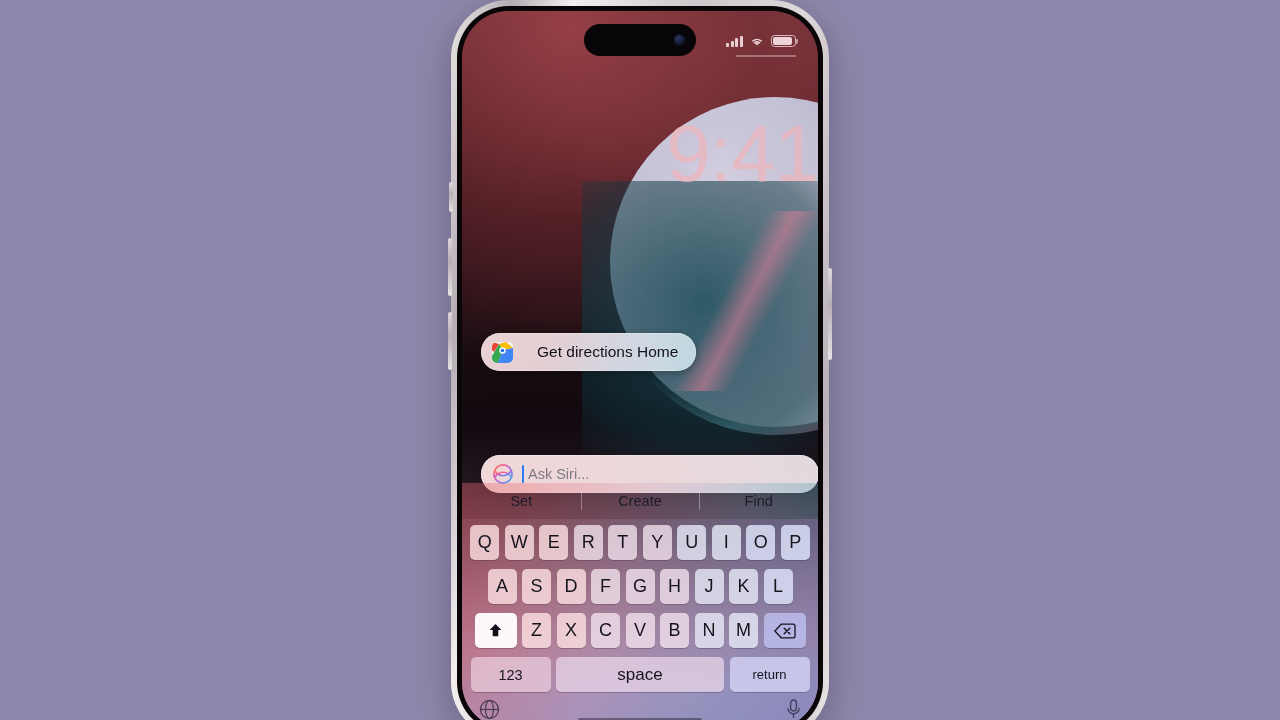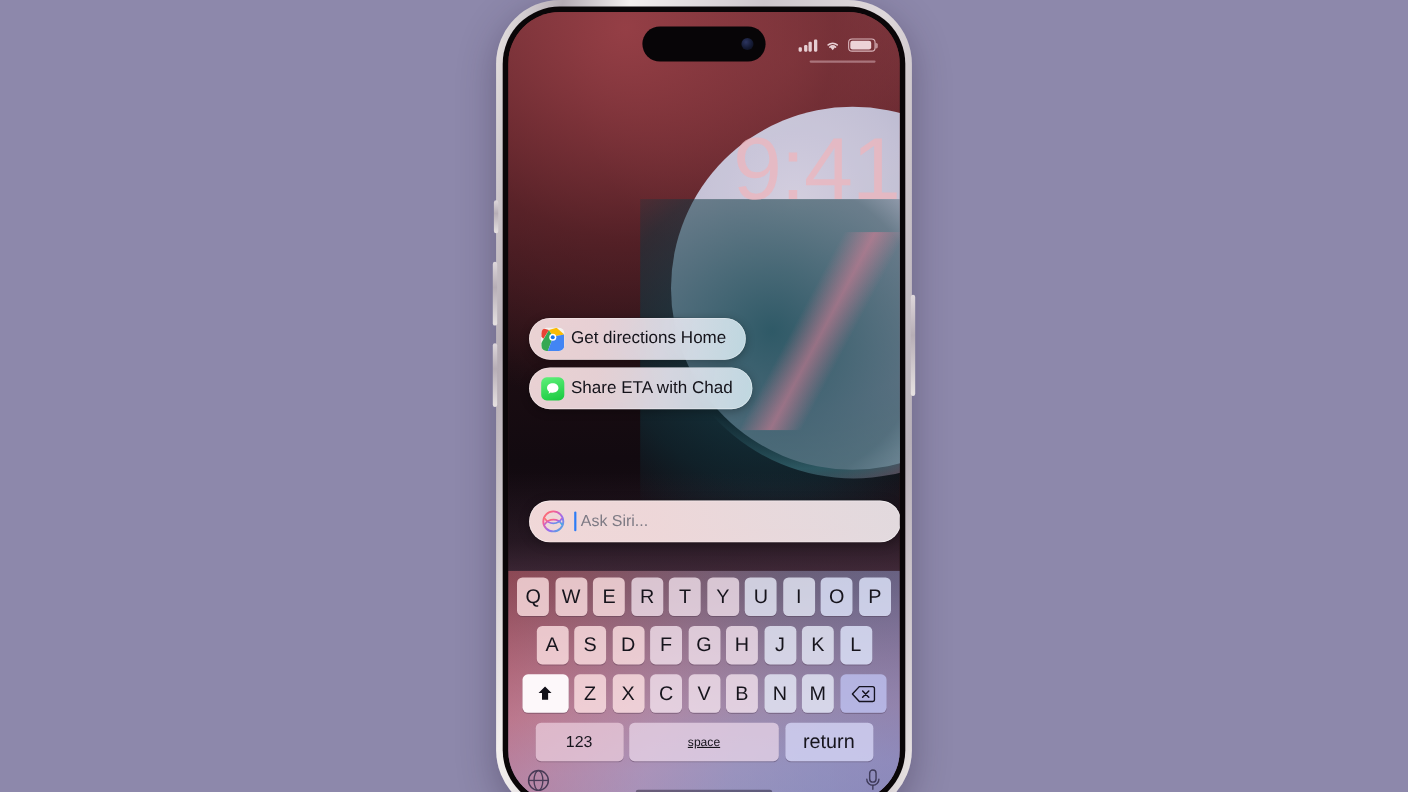--- a/index.html
+++ b/index.html
@@ -172,28 +172,29 @@
   }
 
   
   .chips {
     position: absolute;
     left: 19px; top: 278px;
     width: 318px;
     display: flex; flex-direction: column; gap: 7px;
   }
   .chip {
-    display: flex; align-items: center; gap: 6px;
+    display: flex; align-items: center; gap: 24px;
     height: 38px;
     padding: 0 18px 0 11px;
     border-radius: 19px;
     align-self: flex-start;
     background: linear-gradient(100deg, rgba(249,225,226,0.93) 0%, rgba(246,224,228,0.92) 30%, rgba(229,228,238,0.92) 62%, rgba(205,228,236,0.9) 100%);
     box-shadow: 0 2px 9px rgba(0,0,0,0.30), inset 0 0 0 0.6px rgba(255,255,255,0.55);
     backdrop-filter: blur(10px);
+    margin-top: 44px;
   }
   .chip-label {
     font-size: 15.5px;
     color: #14131a;
     white-space: nowrap;
   }
   .chip-icon {
     width: 21px; height: 21px;
     border-radius: 5px;
     flex: 0 0 21px;
@@ -283,22 +284,22 @@
   .key-shift {
     width: 42px;
     background: #fdf8fa;
   }
   .key-back {
     width: 42px;
     background: rgba(190,192,240,0.80);
   }
   .krow4 { gap: 5.5px; margin-bottom: 7px; text-align: center; }
   .key-123    { width: 80px; font-size: 14.5px; background: rgba(236,206,222,0.72); }
-  .key-space  { width: 136px; font-size: 11px; background: rgba(236,216,234,0.72); text-decoration: underline; }
-  .key-return { width: 80px; font-size: 18px; background: rgba(214,214,246,0.78); }
+  .key-space  { width: 168px; font-size: 17px; background: rgba(236,216,234,0.72); }
+  .key-return { width: 80px; font-size: 13px; background: rgba(214,214,246,0.78); }
   .krow5 {
     display: flex; justify-content: space-between;
     padding: 0 14px;
     align-items: flex-start;
     height: 22px;
   }
   .globe-key, .mic-key { opacity: .78; }
 
   .home-indicator {
     position: absolute;
@@ -367,28 +368,20 @@
             <path d="M11 8 L21 6 L21 21 L6 21Z" fill="#4285f4"></path>
             <path d="M0 0 L7 2 L2 10 L0 8Z" fill="#ea4335"></path>
             <circle cx="10.5" cy="8.5" r="3.2" fill="#ffffff"></circle>
             <circle cx="10.5" cy="8.5" r="1.8" fill="#1a73e8"></circle>
           </svg>
         </span>
         <span class="chip-label">Get directions Home</span>
       </div>
 
 
-      <div class="chip">
-        <span class="chip-icon ic-messages">
-          <svg viewBox="0 0 14 14" width="13" height="13">
-            <path d="M7 1.6c3.2 0 5.6 2.0 5.6 4.6 0 2.6-2.4 4.6-5.6 4.6-.72 0-1.4-.1-2.02-.28-.6.46-1.5.92-2.4 1.02.42-.5.78-1.14.88-1.74C2.2 8.94 1.4 7.72 1.4 6.2 1.4 3.6 3.8 1.6 7 1.6z" fill="#ffffff"></path>
-          </svg>
-        </span>
-        <span class="chip-label">Share ETA with Chad</span>
-      </div>
     </div>
 
     <div class="ask-siri">
       <span class="siri-orb">
         <svg viewBox="0 0 22 22" width="22" height="22">
           <defs>
             <linearGradient id="sg" x1="0" y1="0" x2="1" y2="1">
               <stop offset="0%" stop-color="#ff7a5c"></stop>
               <stop offset="30%" stop-color="#f25d9c"></stop>
               <stop offset="60%" stop-color="#9a6cf0"></stop>
@@ -397,20 +390,25 @@
           </defs>
           <circle cx="11" cy="11" r="9.1" fill="none" stroke="url(#sg)" stroke-width="1.7"></circle>
           <path d="M3.4 13.5c3.4-5.6 12.2-5.6 15.2 0" fill="none" stroke="url(#sg)" stroke-width="1.6" stroke-linecap="round"></path>
           <path d="M3.4 8.5c3.4 5.6 12.2 5.6 15.2 0" fill="none" stroke="url(#sg)" stroke-width="1.6" stroke-linecap="round"></path>
         </svg>
       </span>
       <span class="caret"></span>
       <span class="siri-placeholder">Ask Siri...</span>
     </div>
 
+    <div class="predict">
+      <div class="predict-item">Set</div>
+      <div class="predict-item">Create</div>
+      <div class="predict-item">Find</div>
+    </div>
 
     <div class="keyboard">
 
       <div class="krow krow1">
         <div class="key klet key-lt">Q</div>
         <div class="key klet key-lt">W</div>
         <div class="key klet key-lt">E</div>
         <div class="key klet key-mid">R</div>
         <div class="key klet key-mid">T</div>
         <div class="key klet key-mid">Y</div>

